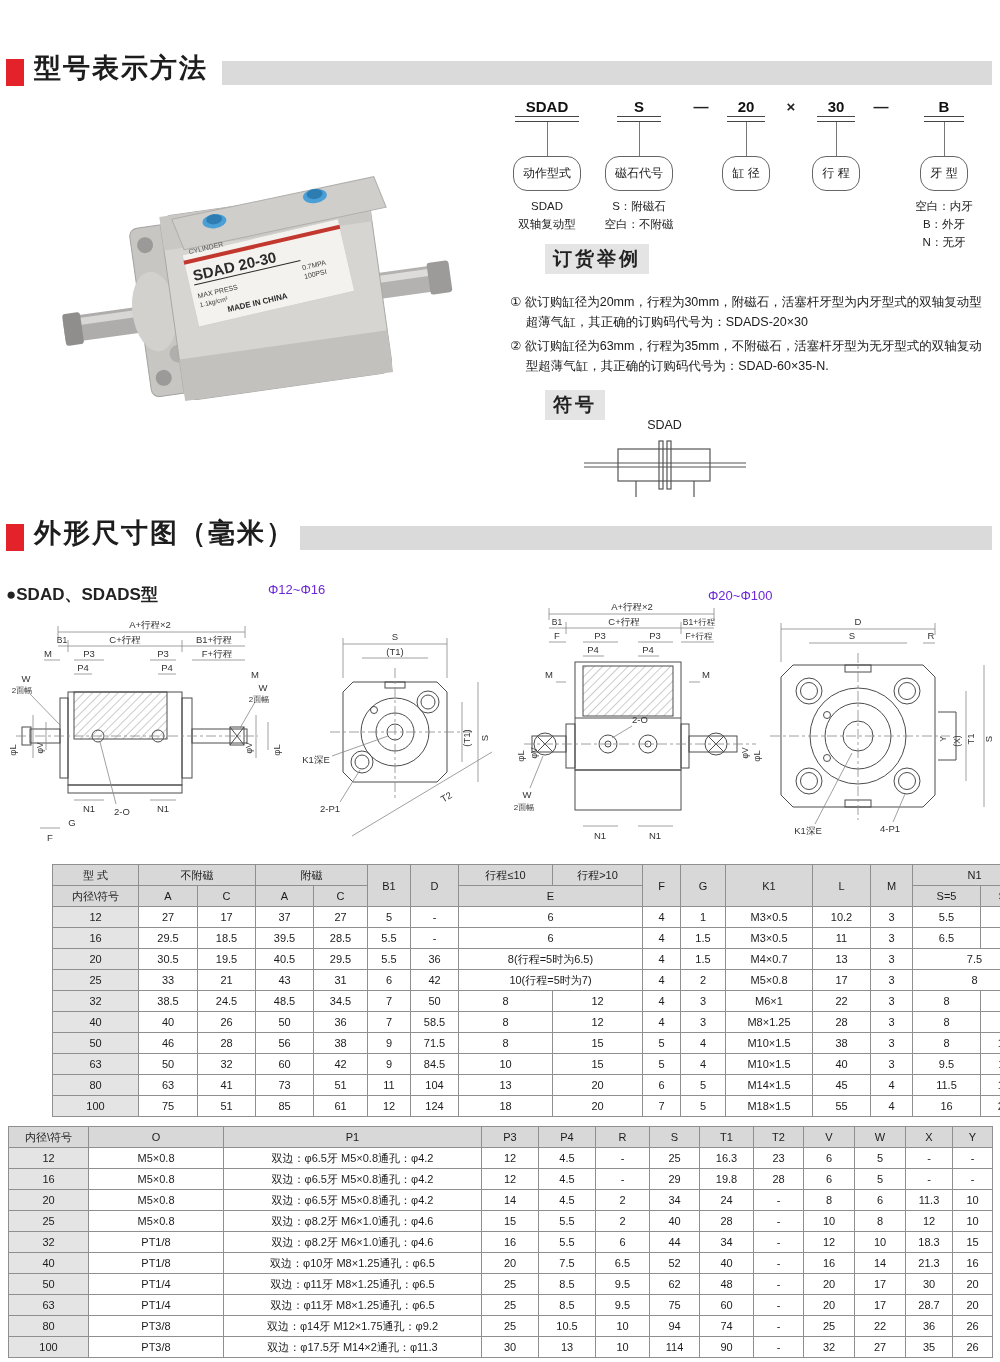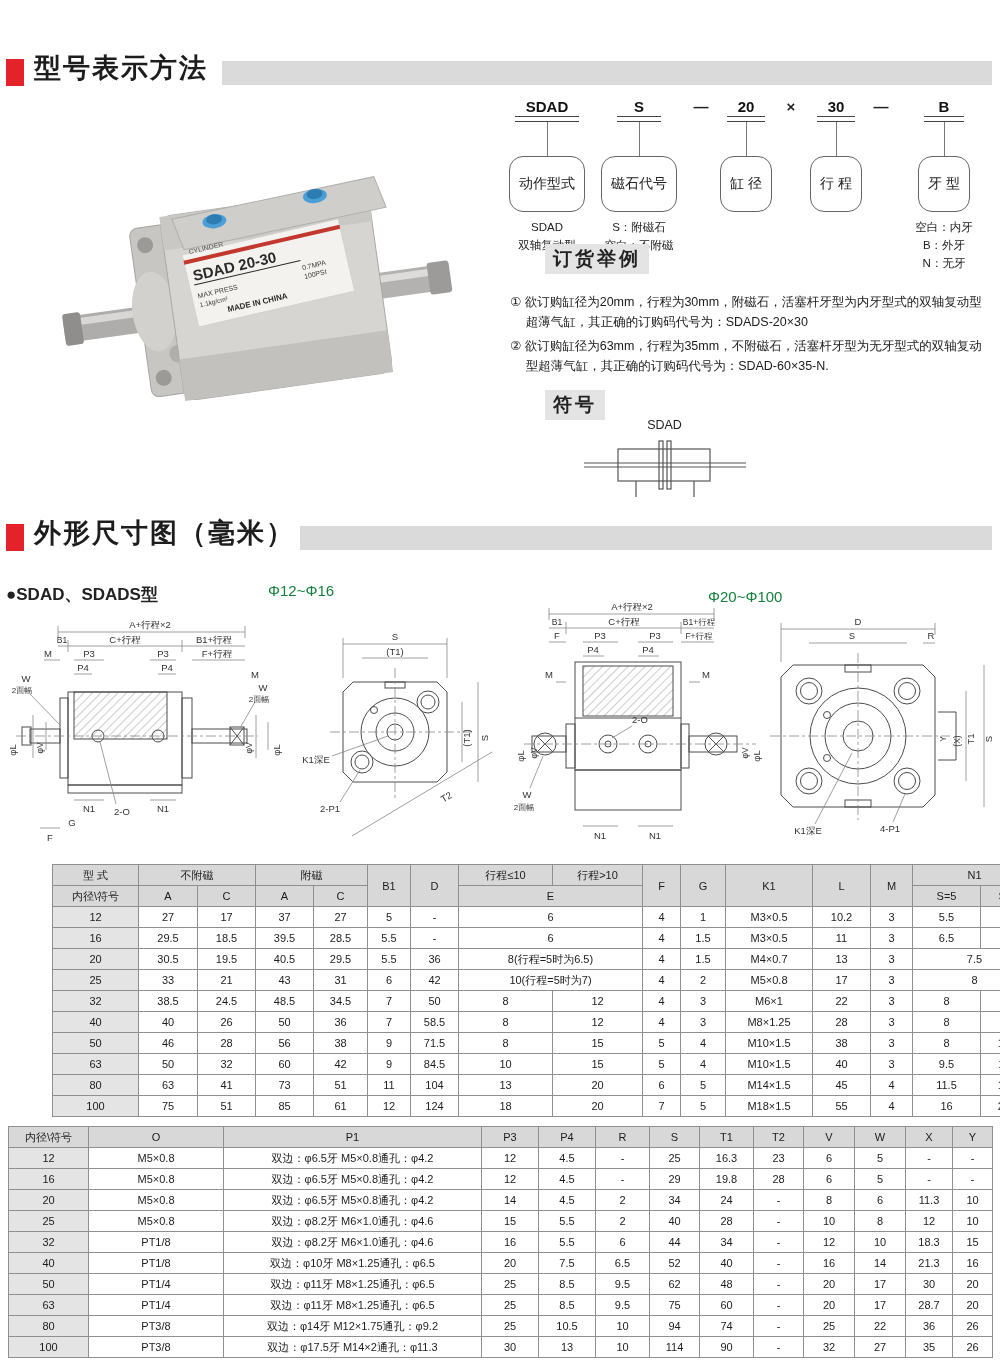--- a/index.html
+++ b/index.html
@@ -9,34 +9,34 @@
   
   .sec-red{position:absolute;width:18px;height:27px;background:#e32229;}
   .sec-title{position:absolute;font-size:27px;font-weight:bold;color:#1d1d1d;letter-spacing:2px;white-space:nowrap;}
   .sec-bar{position:absolute;height:24px;background:#dadada;}
   
   #model{position:absolute;left:503px;top:98px;width:492px;display:flex;align-items:flex-start;}
   .mc-col{display:flex;flex-direction:column;align-items:center;}
   .mc-code{font-size:15px;font-weight:bold;color:#111;line-height:18px;}
   .mc-dbl{width:72%;height:4px;border-top:1px solid #444;border-bottom:1px solid #444;}
   .mc-stem{width:1px;height:34px;background:#777;}
-  .mc-oval{border:1px solid #666;border-radius:14px;padding:18px 9px;font-size:14px;white-space:nowrap;color:#222;text-align:center;}
+  .mc-oval{border:1px solid #666;border-radius:14px;padding:8px 9px;font-size:12px;white-space:nowrap;color:#222;text-align:center;}
   .mc-notes{margin-top:7px;font-size:11.5px;line-height:1.55;text-align:center;color:#222;white-space:nowrap;}
   .mc-sep{font-size:15px;font-weight:bold;line-height:18px;width:28px;text-align:center;}
   
   .hl-title{position:absolute;font-size:19px;font-weight:bold;background:#e4e4e4;padding:2px 8px;letter-spacing:3px;}
   #order-items{position:absolute;left:510px;top:292px;width:484px;font-size:12.5px;line-height:1.62;color:#1a1a1a;}
   #order-items p{margin:0 0 3px 0;padding-left:1.25em;text-indent:-1.25em;}
   
   #symbols{position:absolute;left:572px;top:418px;width:424px;display:flex;justify-content:space-between;}
   .sym-block{width:185px;text-align:center;}
   .sym-label{font-size:12.5px;color:#222;margin-bottom:1px;}
   
   #subtitle{position:absolute;left:6px;top:568px;font-size:17px;font-weight:bold;margin-top:15px;}
-  .range-label{position:absolute;font-size:15px;color:#15803d;text-align:right;}
+  .range-label{position:absolute;font-size:13px;color:#6d28d9;text-align:right;}
   
   table{border-collapse:collapse;table-layout:fixed;position:absolute;left:8px;background:#fff;}
   th,td{border:1px solid #8f8f8f;font-size:11px;font-weight:normal;text-align:center;
         height:20px;padding:0 1px;overflow:hidden;white-space:nowrap;color:#1c1c1c;}
   thead th{background:#d8d8d8;}
   td.rowhead{background:#e4e4e4;}
   #table1{top:864px;width:984px;margin-left:44px;}
   #table2{top:1126px;width:984px;}
   
   svg text{font-family:"Liberation Sans","DejaVu Sans",sans-serif;}

